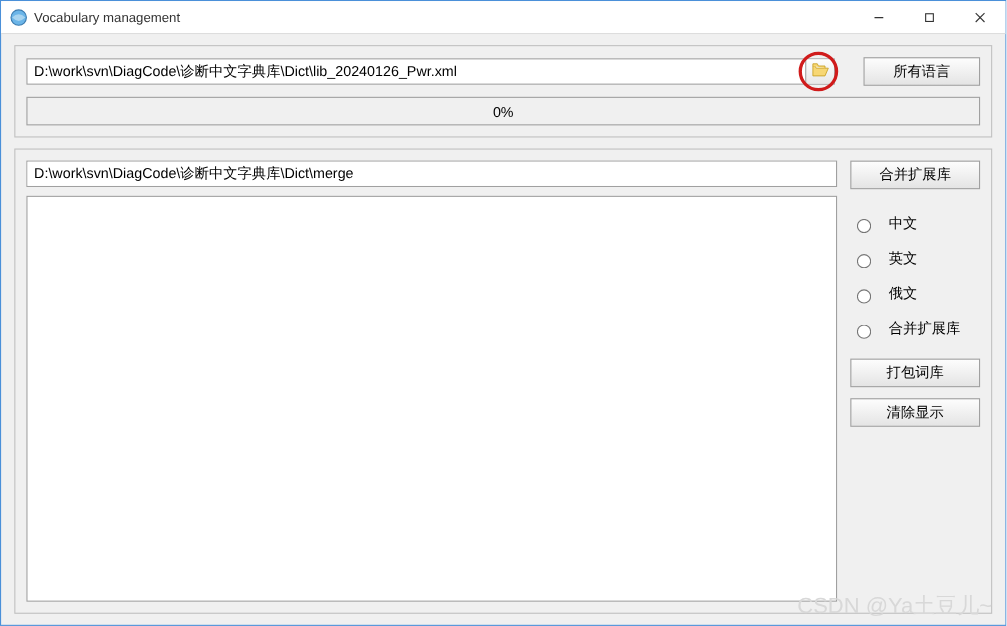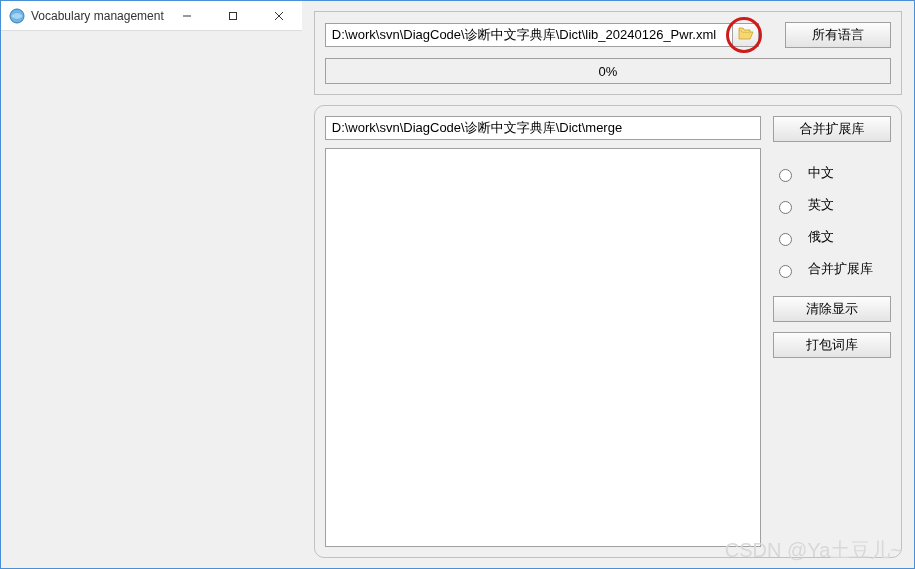--- a/index.html
+++ b/index.html
@@ -10,21 +10,21 @@
   width: 915px;
   height: 569px;
   overflow: hidden;
 }
 .window {
   width: 915px;
   height: 569px;
   border: 1px solid #4a90d9;
   background: #f0f0f0;
   display: flex;
-  flex-direction: row;
+  flex-direction: column;
 }
 .titlebar {
   height: 30px;
   background: #fff;
   border-bottom: 1px solid #ddd;
   display: flex;
   align-items: center;
   padding-left: 8px;
 }
 .titlebar-icon {
@@ -109,21 +109,20 @@
   background: #f0f0f0;
   display: flex; align-items: center; justify-content: center;
   font-size: 13px;
 }
 
 .bottom-panel {
   flex: 1;
   display: flex;
   gap: 12px;
   min-height: 0;
-  border-radius: 10px;
 }
 .left-col {
   flex: 1;
   display: flex;
   flex-direction: column;
   gap: 8px;
   min-height: 0;
 }
 .path-box {
   border: 1px solid #a0a0a0;
@@ -245,20 +244,20 @@
           </label>
           <label class="radio-item">
             <input type="radio" name="lang" style="">
             <span>俄文</span>
           </label>
           <label class="radio-item">
             <input type="radio" name="lang" style="">
             <span>合并扩展库</span>
           </label>
         </div>
+        <button class="action-btn" style="width:100%">打包词库</button>
         <button class="action-btn" style="width:100%">清除显示</button>
-        <button class="action-btn" style="width:100%">打包词库</button>
       </div>
     </div>
 
     <div class="watermark">CSDN @Ya土豆儿~</div>
   </div>
 </div>
 
 </body></html>

